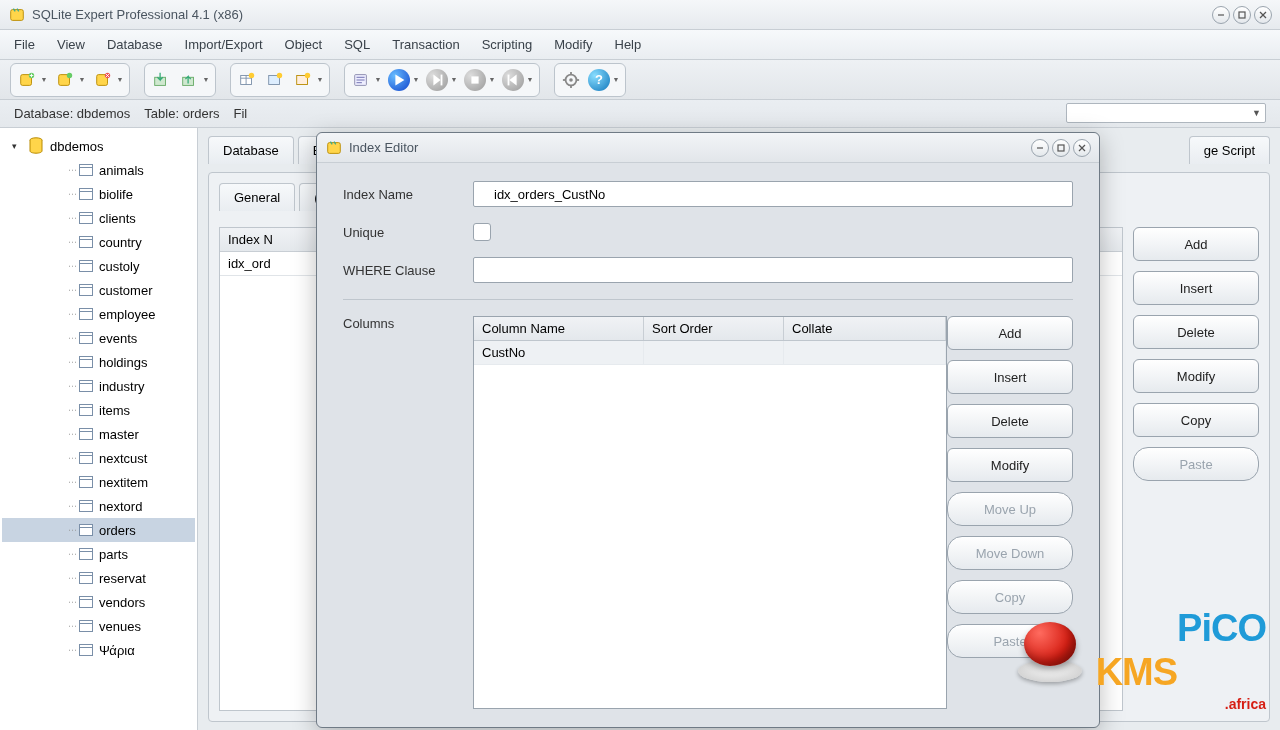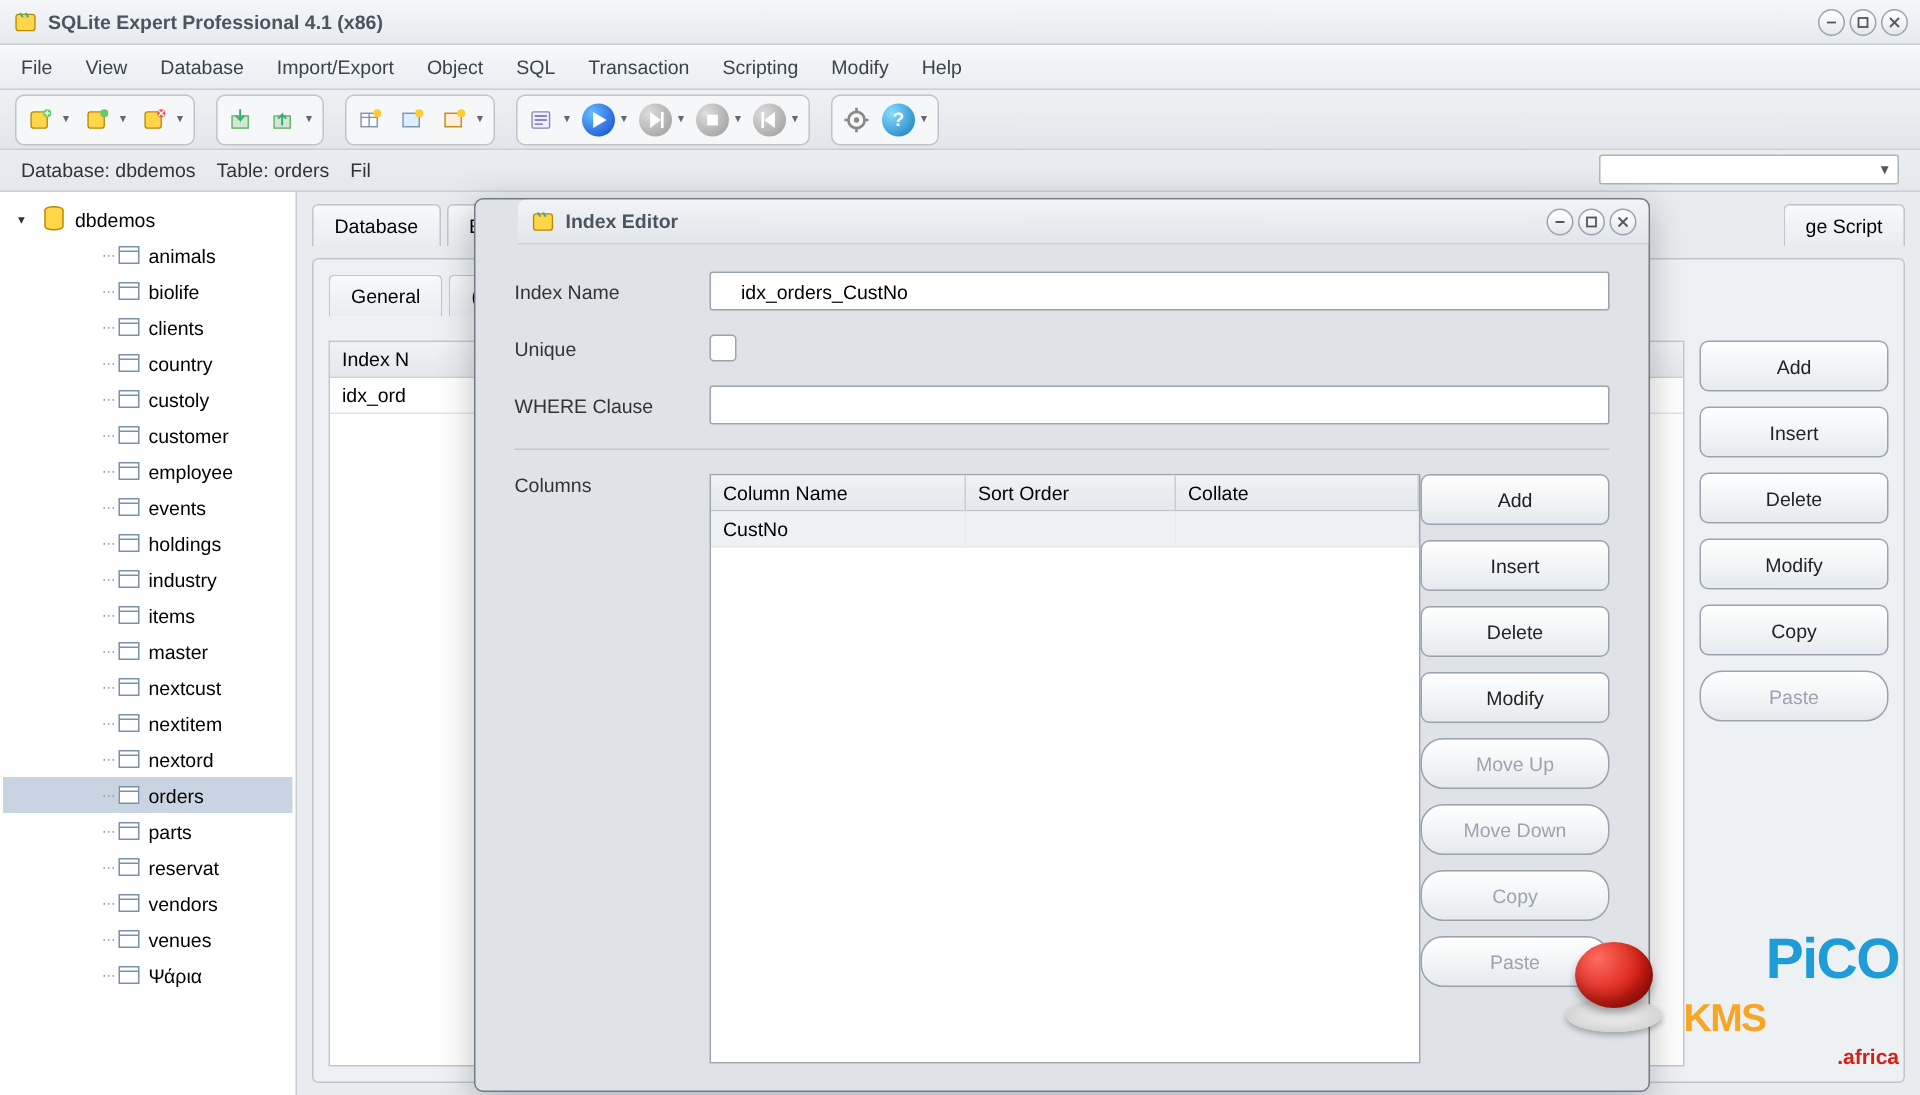--- a/index.html
+++ b/index.html
@@ -1,21 +1,21 @@
 <!DOCTYPE html>
 <html><head>
 <meta charset="utf-8">
 <style>
 * { box-sizing: border-box; margin: 0; padding: 0; font-family: "Segoe UI", Tahoma, sans-serif; font-size: 13px; }
 body { background: #e8ecef; width: 1280px; height: 730px; overflow: hidden; position: relative; }
 
 
 .titlebar { height: 30px; background: linear-gradient(#f5f7f9,#e6eaee); display:flex; align-items:center; padding:0 8px; border-bottom:1px solid #c8ced4; }
 .titlebar .appicon { width:18px; height:18px; margin-right:6px; }
-.titlebar .title { font-weight:700; color:#4a5560; flex:1; }
+.titlebar .title { font-weight:400; color:#4a5560; flex:1; }
 .wincontrols { display:flex; gap:3px; }
 .winbtn { width:18px; height:18px; border:1px solid #9aa4ae; border-radius:50%; background:linear-gradient(#fff,#e4e8ec); display:flex; align-items:center; justify-content:center; font-size:10px; color:#555; cursor:pointer;}
 .winbtn svg { width:10px; height:10px; }
 
 
 .menubar { height:30px; background:linear-gradient(#f7f9fb,#e9edf1); border-bottom:1px solid #c8ced4; display:flex; align-items:center; padding:0 14px; gap:22px; }
 .menubar span { color:#3a424a; cursor:pointer; }
 
 
 .toolbar { height:40px; background:linear-gradient(#eef1f4,#e2e6ea); border-bottom:1px solid #c8ced4; display:flex; align-items:center; padding:0 10px; gap:4px; }
@@ -52,42 +52,42 @@
 .subtabs { display:flex; gap:4px; margin-bottom:6px;}
 .indextable { border:1px solid #bfc6cd; background:#fff; min-width:90px;}
 .indextable .hdr { background:linear-gradient(#f0f2f5,#e4e8ec); border-bottom:1px solid #c8ced4; height:24px; padding:0 8px; display:flex; align-items:center; }
 .indextable .cell { height:24px; padding:0 8px; display:flex; align-items:center; border-bottom:1px solid #e0e4e8;}
 .sidebuttons { display:flex; flex-direction:column; gap:10px; width:126px; }
 .btn { height:34px; border:1px solid #9aa4ae; border-radius:6px; background:linear-gradient(#ffffff,#e6eaee); display:flex; align-items:center; justify-content:center; cursor:pointer; color:#222;}
 .btn.disabled { color:#9aa4ae; cursor:default;border-radius:15px; }
 
 
 .dialog { position:absolute; left:316px; top:132px; width:784px; height:596px; background:#dfe3e8; border:1px solid #6f7a85; border-radius:6px; box-shadow:0 6px 24px rgba(0,0,0,0.25); display:flex; flex-direction:column; }
-.dialog .titlebar { background:linear-gradient(#f2f4f7,#e2e6ea); border-radius:6px 6px 0 0;margin-left:28px;}
+.dialog .titlebar { background:linear-gradient(#f2f4f7,#e2e6ea); border-radius:6px 6px 0 0;}
 .dialog .body { flex:1; padding:18px 26px; display:flex; flex-direction:column; gap:16px; }
 .formrow { display:flex; align-items:center; gap:20px; }
 .formrow label { width:110px; color:#333; }
 .formrow input[type=text] { flex:1; height:26px; border:1px solid #9aa4ae; background:#fff; padding:0 20px; border-radius:2px; }
 .formrow .chk { width:18px; height:18px; border:1px solid #9aa4ae; background:#fff; border-radius:3px; }
 .hr { height:1px; background:#bfc6cd; }
 .colbox { display:flex; gap:0; }
 .coltable { flex:1; border:1px solid #9aa4ae; background:#fff; }
 .coltable .thead { display:flex; background:linear-gradient(#f0f2f5,#e4e8ec); height:24px; border-bottom:1px solid #bfc6cd;}
 .coltable .thead div { padding:0 8px; display:flex; align-items:center; border-right:1px solid #c8ced4;}
 .coltable .trow { display:flex; height:24px; border-bottom:1px solid #e6eaee; background:#eef1f4;}
 .coltable .trow div { padding:0 8px; display:flex; align-items:center; border-right:1px solid #e6eaee;}
 .coltable .c1 { width:170px;} .coltable .c2 { width:140px;} .coltable .c3 { flex:1; border-right:none;}
 .dlgbtns { display:flex; flex-direction:column; gap:10px; width:126px;}
 
 
 .wm { position:absolute; right:14px; bottom:36px; display:flex; align-items:center; gap:8px; }
 .wm .redbtn { width:76px; height:62px; position:relative; }
 .wm .redbtn .base { position:absolute; bottom:0; left:6px; width:64px; height:22px; background:radial-gradient(ellipse at center,#f2f2f2,#c8c8c8); border-radius:50%; box-shadow:0 2px 4px rgba(0,0,0,0.3);}
 .wm .redbtn .top { position:absolute; top:2px; left:12px; width:52px; height:44px; background:radial-gradient(circle at 30% 25%,#ff6b5f,#d61f14 60%,#9e0e06); border-radius:50%; box-shadow:inset -4px -6px 10px rgba(0,0,0,0.3), 0 4px 6px rgba(0,0,0,0.3);}
-.wm .text1 { font-family: Arial Black, sans-serif; font-weight:900; font-size:26px; color:#f6a623; letter-spacing:-1px;margin-top:44px;}
+.wm .text1 { font-family: Arial Black, sans-serif; font-weight:900; font-size:38px; color:#f6a623; letter-spacing:-1px;margin-top:44px;}
 .wm .text2 { font-family: Arial Black, sans-serif; font-weight:900; font-size:38px; color:#1f9bd8; letter-spacing:-1px;}
 .wm .sub { position:absolute; right:0; bottom:-18px; color:#d61f14; font-weight:700; font-size:14px;}
 </style>
 </head>
 <body>
 
 <div class="titlebar">
   <svg class="appicon" viewBox="0 0 20 20">
       <rect x="3" y="4" width="14" height="12" rx="2" fill="#ffd54a" stroke="#b88a00"></rect>
       <path d="M6 3l2 3M10 3l2 3" stroke="#4a8" stroke-width="1.5"></path>

